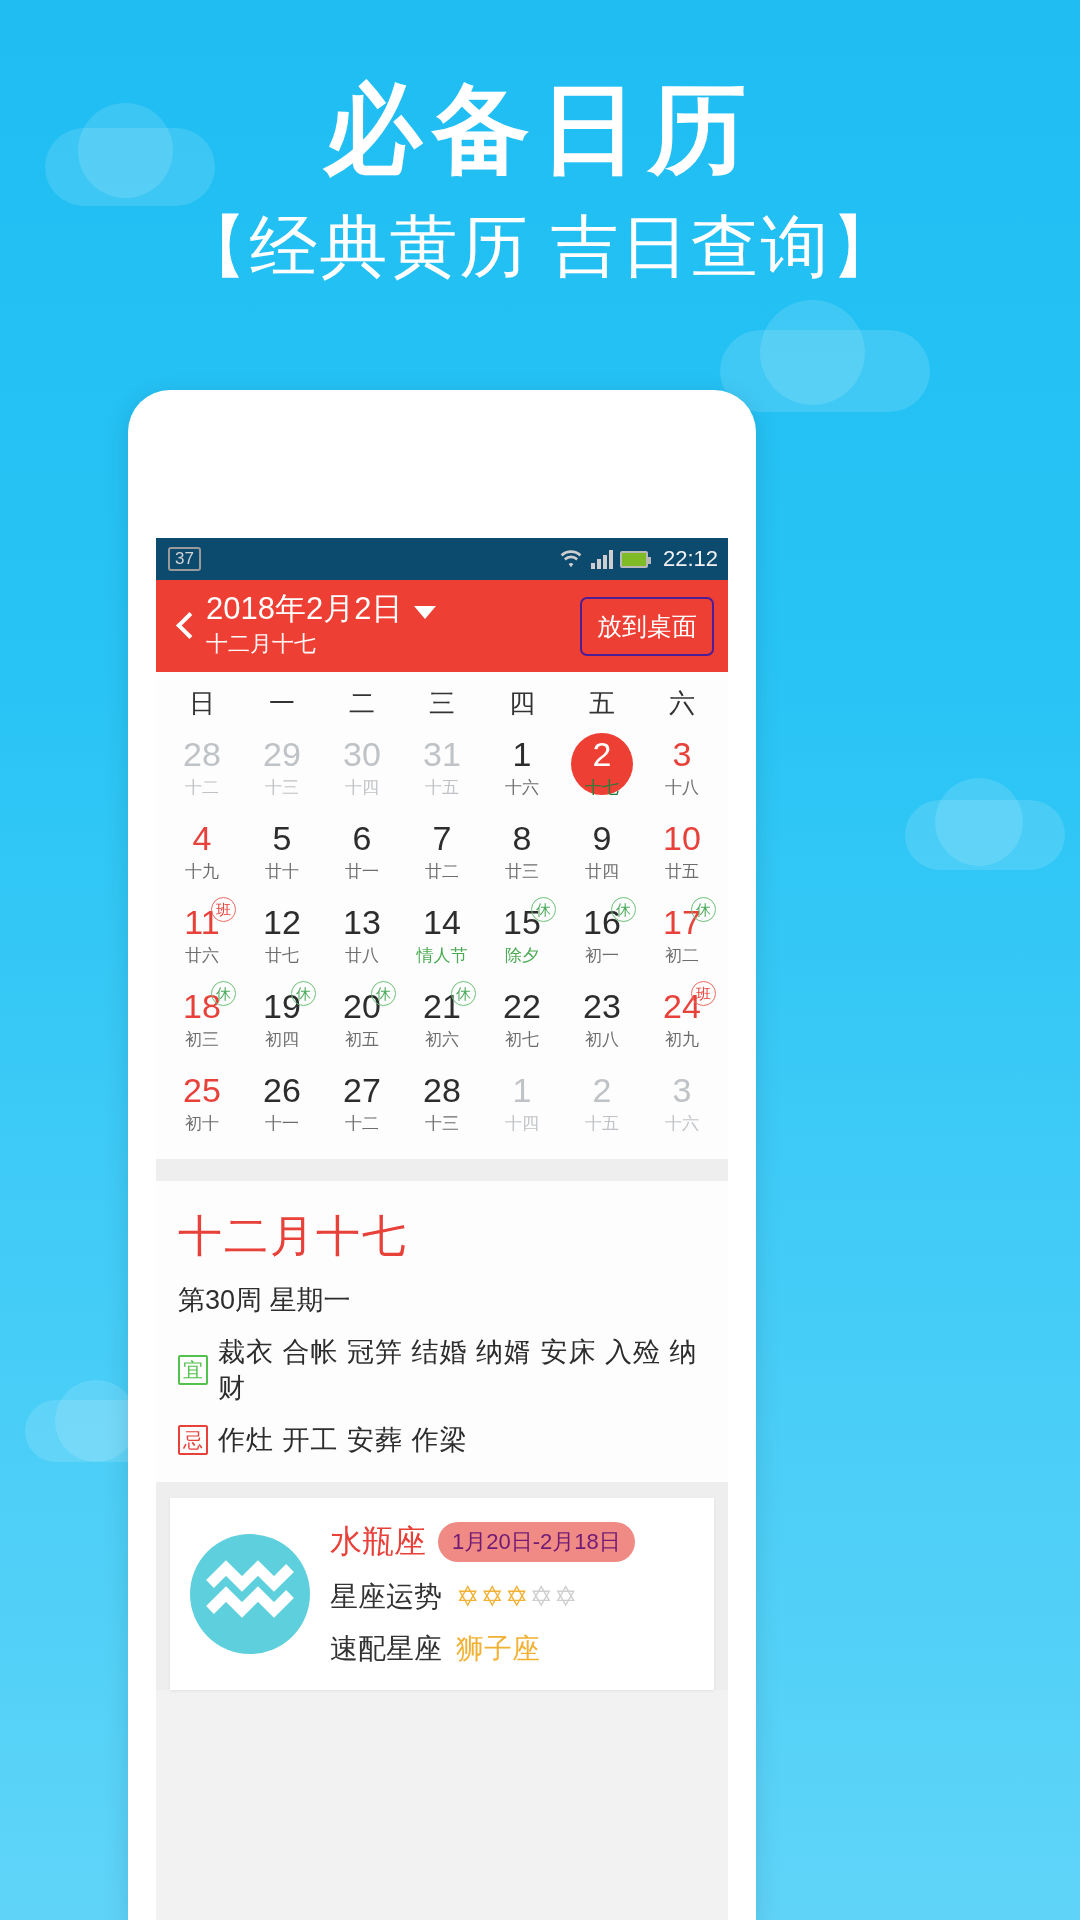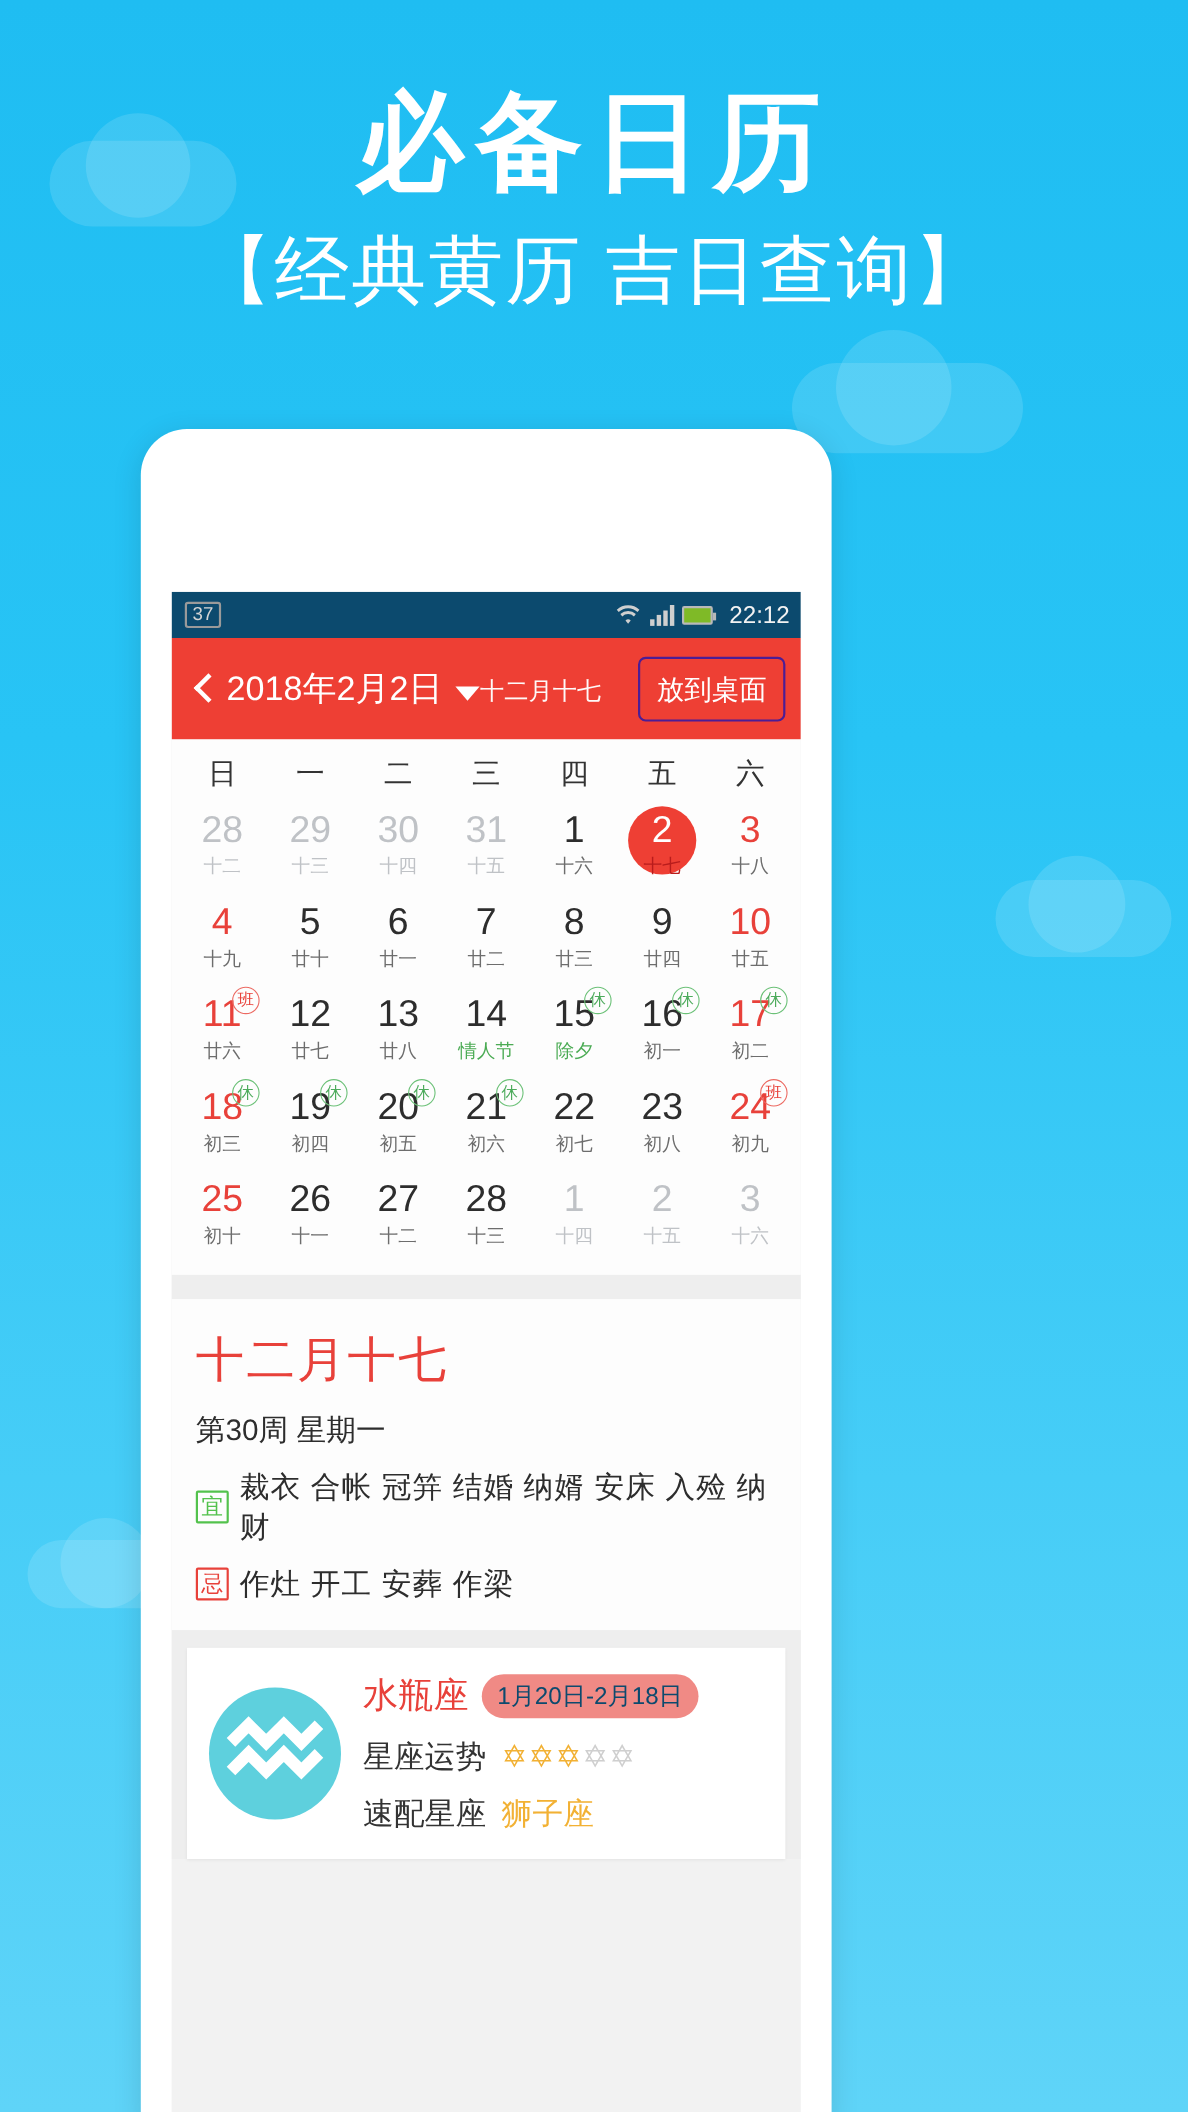--- a/index.html
+++ b/index.html
@@ -93,21 +93,21 @@
   }
   .back-chev {
     width: 30px; height: 30px; margin-right: 6px; flex: 0 0 auto;
     position: relative;
   }
   .back-chev:before {
     content: ''; position: absolute; left: 10px; top: 5px;
     width: 15px; height: 15px; border-left: 4px solid #fff; border-bottom: 4px solid #fff;
     transform: rotate(45deg);
   }
-  .date-block { display: flex; justify-content: center; }
+  .date-block { display: flex; flex-direction: column; justify-content: center; }
   .date-line { display: flex; align-items: center; }
   .date-main { font-size: 31px; line-height: 1.05; letter-spacing: 0px; }
   .caret-down {
     width: 0; height: 0; margin-left: 12px; margin-top: 8px;
     border-left: 11px solid transparent; border-right: 11px solid transparent;
     border-top: 13px solid #fff;
   }
   .date-lunar { font-size: 22px; margin-top: 4px; opacity: .97; }
   .appbar-spacer { flex: 1; }
   .desktop-btn {
@@ -135,21 +135,21 @@
     width: 25px; height: 25px; border-radius: 50%;
     font-size: 15px; line-height: 23px; text-align: center;
   }
   .badge.rest { border: 1.5px solid #6cc178; color: #4dab5c; }
   .badge.work { border: 1.5px solid #ec6a62; color: #e8413a; }
   .daycell.selected .sel-circle {
     position: absolute; left: 50%; top: 6px; transform: translateX(-50%);
     width: 62px; height: 62px; border-radius: 50%; background: #ee3f34;
   }
   .daycell.selected .daynum { color: #fff; position: relative; }
-  .daycell.selected .dayalt { color: #b91c1c; position: relative; font-family: Liberation Mono, monospace; }
+  .daycell.selected .dayalt { color: #15803d; position: relative; font-family: Liberation Mono, monospace; }
 
   
   .gap { height: 22px; background: #eeeeee; }
   .detail { background: #fdfdfd; padding: 26px 22px 24px; }
   .lunar-big { font-size: 44px; color: #e8413a; letter-spacing: 2px; }
   .week-line { font-size: 27px; color: #2d2d2d; margin-top: 16px; }
   .yiji { display: flex; align-items: center; margin-top: 16px; font-size: 27px; color: #2d2d2d; }
   .yiji .mark {
     width: 30px; height: 30px; border: 2px solid #53c24d; color: #53c24d;
     font-size: 20px; line-height: 26px; text-align: center; margin-right: 10px;
@@ -167,21 +167,21 @@
   }
   .zodiac-icon {
     width: 120px; height: 120px; border-radius: 50%; background: #5ed0dd;
     display: flex; align-items: center; justify-content: center;
     flex: 0 0 auto; color: #fff; font-size: 66px; line-height: 1;
   }
   .zodiac-info { flex: 1; }
   .z-row1 { display: flex; align-items: center; gap: 12px; }
   .z-name { font-size: 32px; color: #e8413a; }
   .z-range {
-    background: #f08a85; color: #0c4a6e; border-radius: 999px;
+    background: #f08a85; color: #701a75; border-radius: 999px;
     padding: 5px 14px; font-size: 22px; white-space: nowrap;
   }
   .z-row { display: flex; align-items: center; gap: 14px; margin-top: 14px; font-size: 28px; color: #333; }
   .stars { display: flex; gap: 1px; font-size: 28px; line-height: 1; }
   .stars span.on { color: #f2b134; }
   .stars span.off { color: #cfcfcf; }
   .z-match { color: #f2b134; font-size: 28px; }
 </style>
 </head>
 <body>

